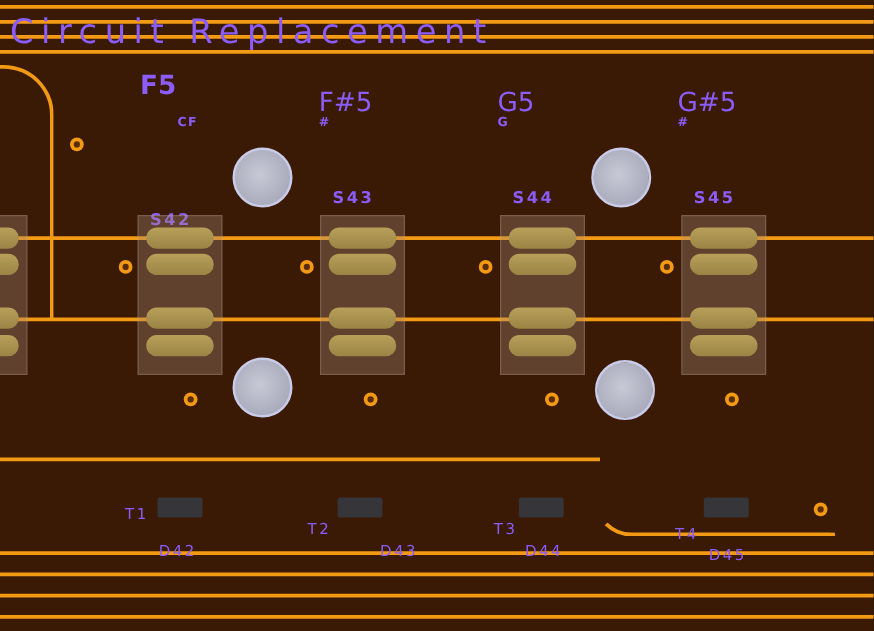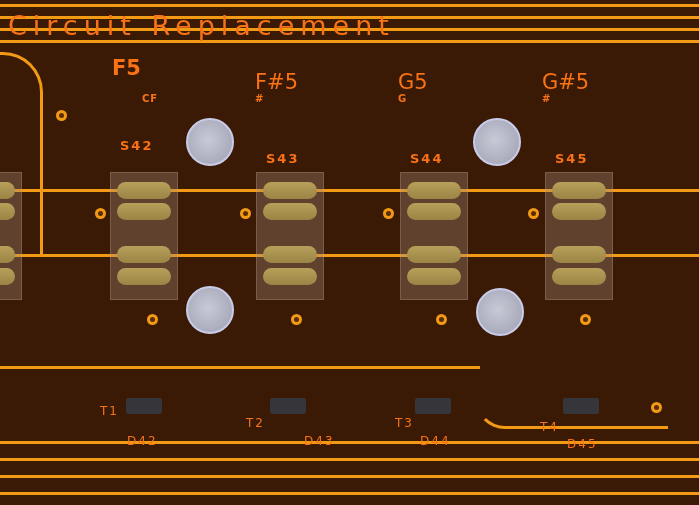--- a/index.html
+++ b/index.html
@@ -1,19 +1,19 @@
 <!DOCTYPE html>
 <html><head>
 <meta charset="utf-8">
 <style>
   html, body { margin: 0; padding: 0; background: #2b1406; }
   body { width: 699px; height: 505px; overflow: hidden; position: relative; font-family: "DejaVu Sans Mono", monospace; }
   .pcb { position: absolute; left: 0; top: 0; width: 699px; height: 505px; background: #3a1a05; overflow: hidden; }
   .trace { position: absolute; background: #f29a14; }
-  .silk { position: absolute; color: #f97316; font-family: "DejaVu Sans", sans-serif; letter-spacing: 1px; white-space: nowrap; }
+  .silk { position: absolute; color: #8b5cf6; font-family: "DejaVu Sans", sans-serif; letter-spacing: 1px; white-space: nowrap; }
   .title { font-size: 27px; letter-spacing: 6px; top: 10px; left: 8px; font-weight: 400; }
   .note { font-size: 21px; letter-spacing: 0px; }
   .sub { font-size: 10px; font-weight: bold; }
   .slabel { font-size: 13px; font-weight: bold; letter-spacing: 2px; }
   .tlabel { font-size: 12px; letter-spacing: 2px; }
   .switch { position: absolute; width: 66px; height: 126px; background: rgba(170,140,120,0.35); border: 1px solid rgba(200,180,170,0.25); }
   .pad { position: absolute; left: 6px; width: 54px; height: 17px; border-radius: 9px; background: linear-gradient(180deg,#b8a05a,#9a8445); }
   .hole { position: absolute; width: 48px; height: 48px; border-radius: 50%; border: 2px solid #c9cbe8; background: radial-gradient(circle at 45% 45%, #c7c9d6, #9ea0b2); box-sizing: border-box; }
   .via { position: absolute; width: 11px; height: 11px; border-radius: 50%; background: #f29a14; }
   .via::after { content: ""; position: absolute; left: 3px; top: 3px; width: 5px; height: 5px; border-radius: 50%; background: #5a2c08; }
@@ -43,21 +43,21 @@
   <div class="silk note" style="left:398px;top:70px;">G5</div>
   <div class="silk sub" style="left:398px;top:93px;">G</div>
   <div class="silk note" style="left:542px;top:70px;">G#5</div>
   <div class="silk sub" style="left:542px;top:93px;">#</div>
 
   <div class="hole" style="left:186px;top:118px;"></div>
   <div class="hole" style="left:473px;top:118px;"></div>
   <div class="hole" style="left:186px;top:286px;"></div>
   <div class="hole" style="left:476px;top:288px;"></div>
 
-  <div class="silk slabel" style="left:120px;top:138px;">S42</div>
+  <div class="silk slabel" style="left:120px;top:169px;">S42</div>
   <div class="silk slabel" style="left:266px;top:151px;">S43</div>
   <div class="silk slabel" style="left:410px;top:151px;">S44</div>
   <div class="silk slabel" style="left:555px;top:151px;text-align:right;">S45</div>
 
   <div class="switch" style="left:110px;top:172px;">
     <div class="pad" style="top:9px;"></div>
       <div class="pad" style="top:30px;"></div>
     <div class="pad" style="top:73px;"></div>
       <div class="pad" style="top:95px;"></div>
   </div>

